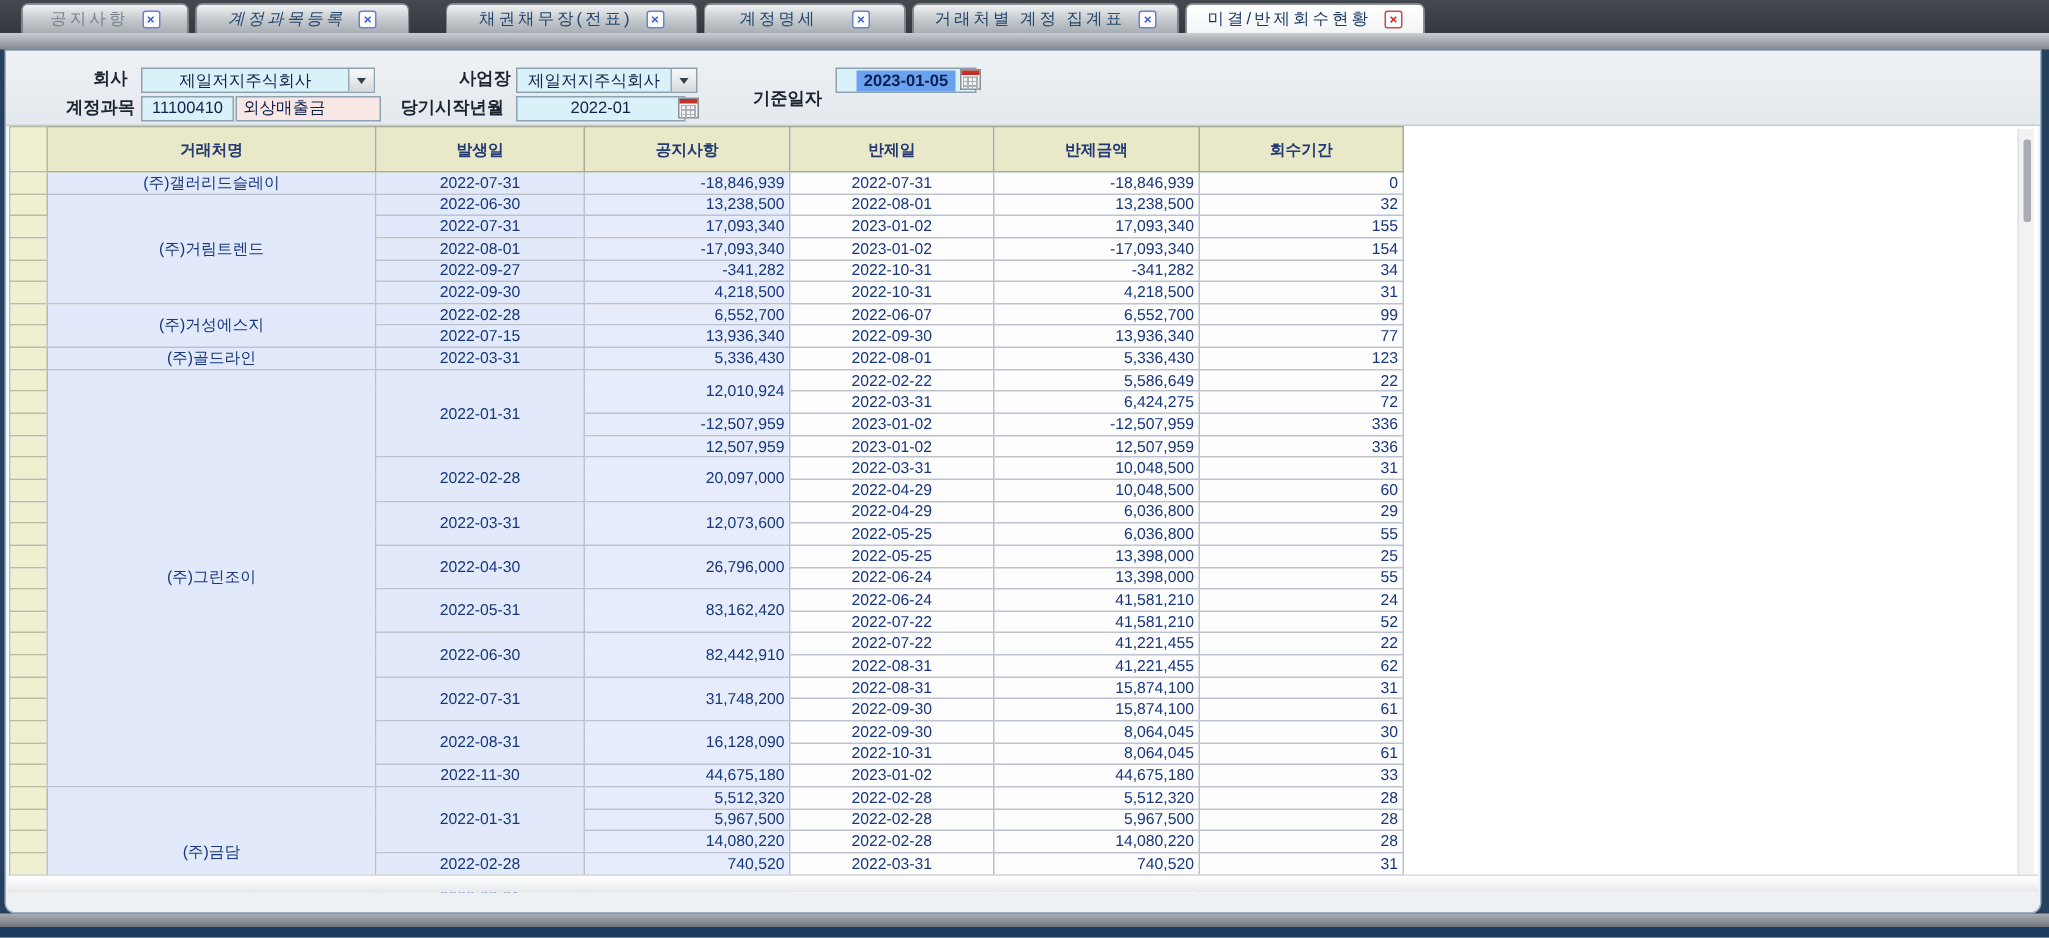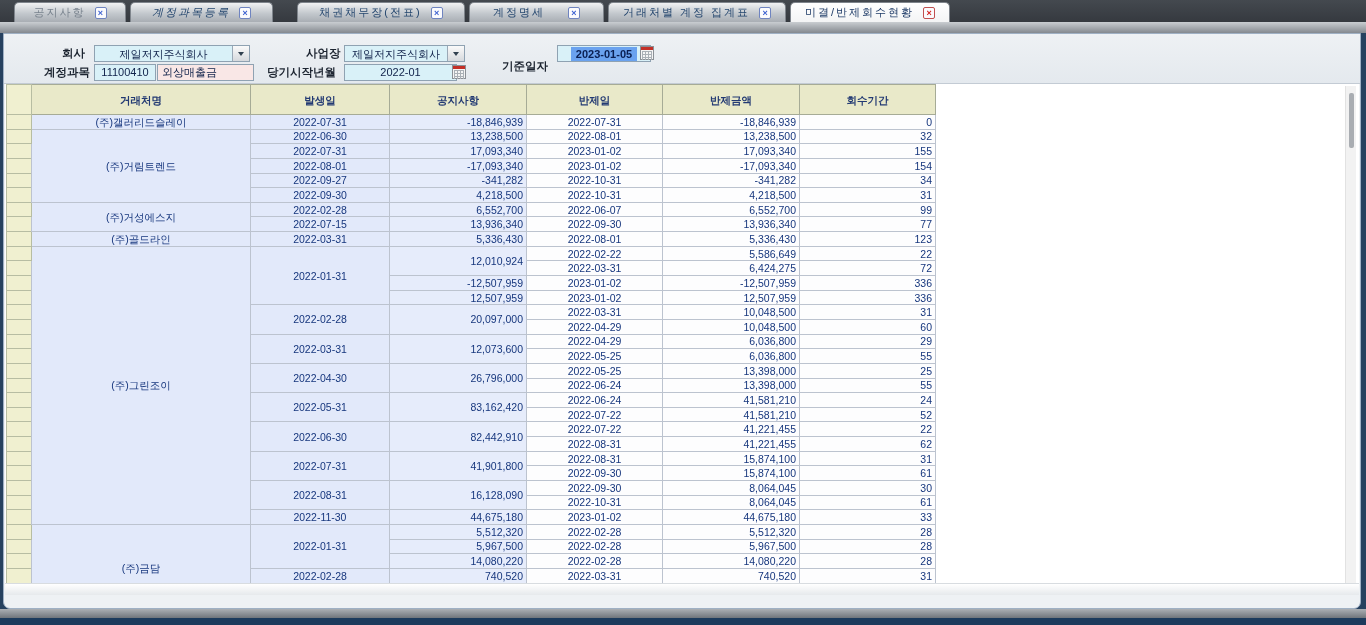--- a/index.html
+++ b/index.html
@@ -377,21 +377,21 @@
           </tr>
           <tr>
             <td class="sel"></td>
             <td class="c-sdate">2022-08-31</td>
             <td class="c-samt">41,221,455</td>
             <td class="c-days">62</td>
           </tr>
           <tr>
             <td class="sel"></td>
             <td class="c-odate" rowspan="2">2022-07-31</td>
-            <td class="c-oamt" rowspan="2">41,901,800</td>
+            <td class="c-oamt" rowspan="2">31,748,200</td>
             <td class="c-sdate">2022-08-31</td>
             <td class="c-samt">15,874,100</td>
             <td class="c-days">31</td>
           </tr>
           <tr>
             <td class="sel"></td>
             <td class="c-sdate">2022-09-30</td>
             <td class="c-samt">15,874,100</td>
             <td class="c-days">61</td>
           </tr>

